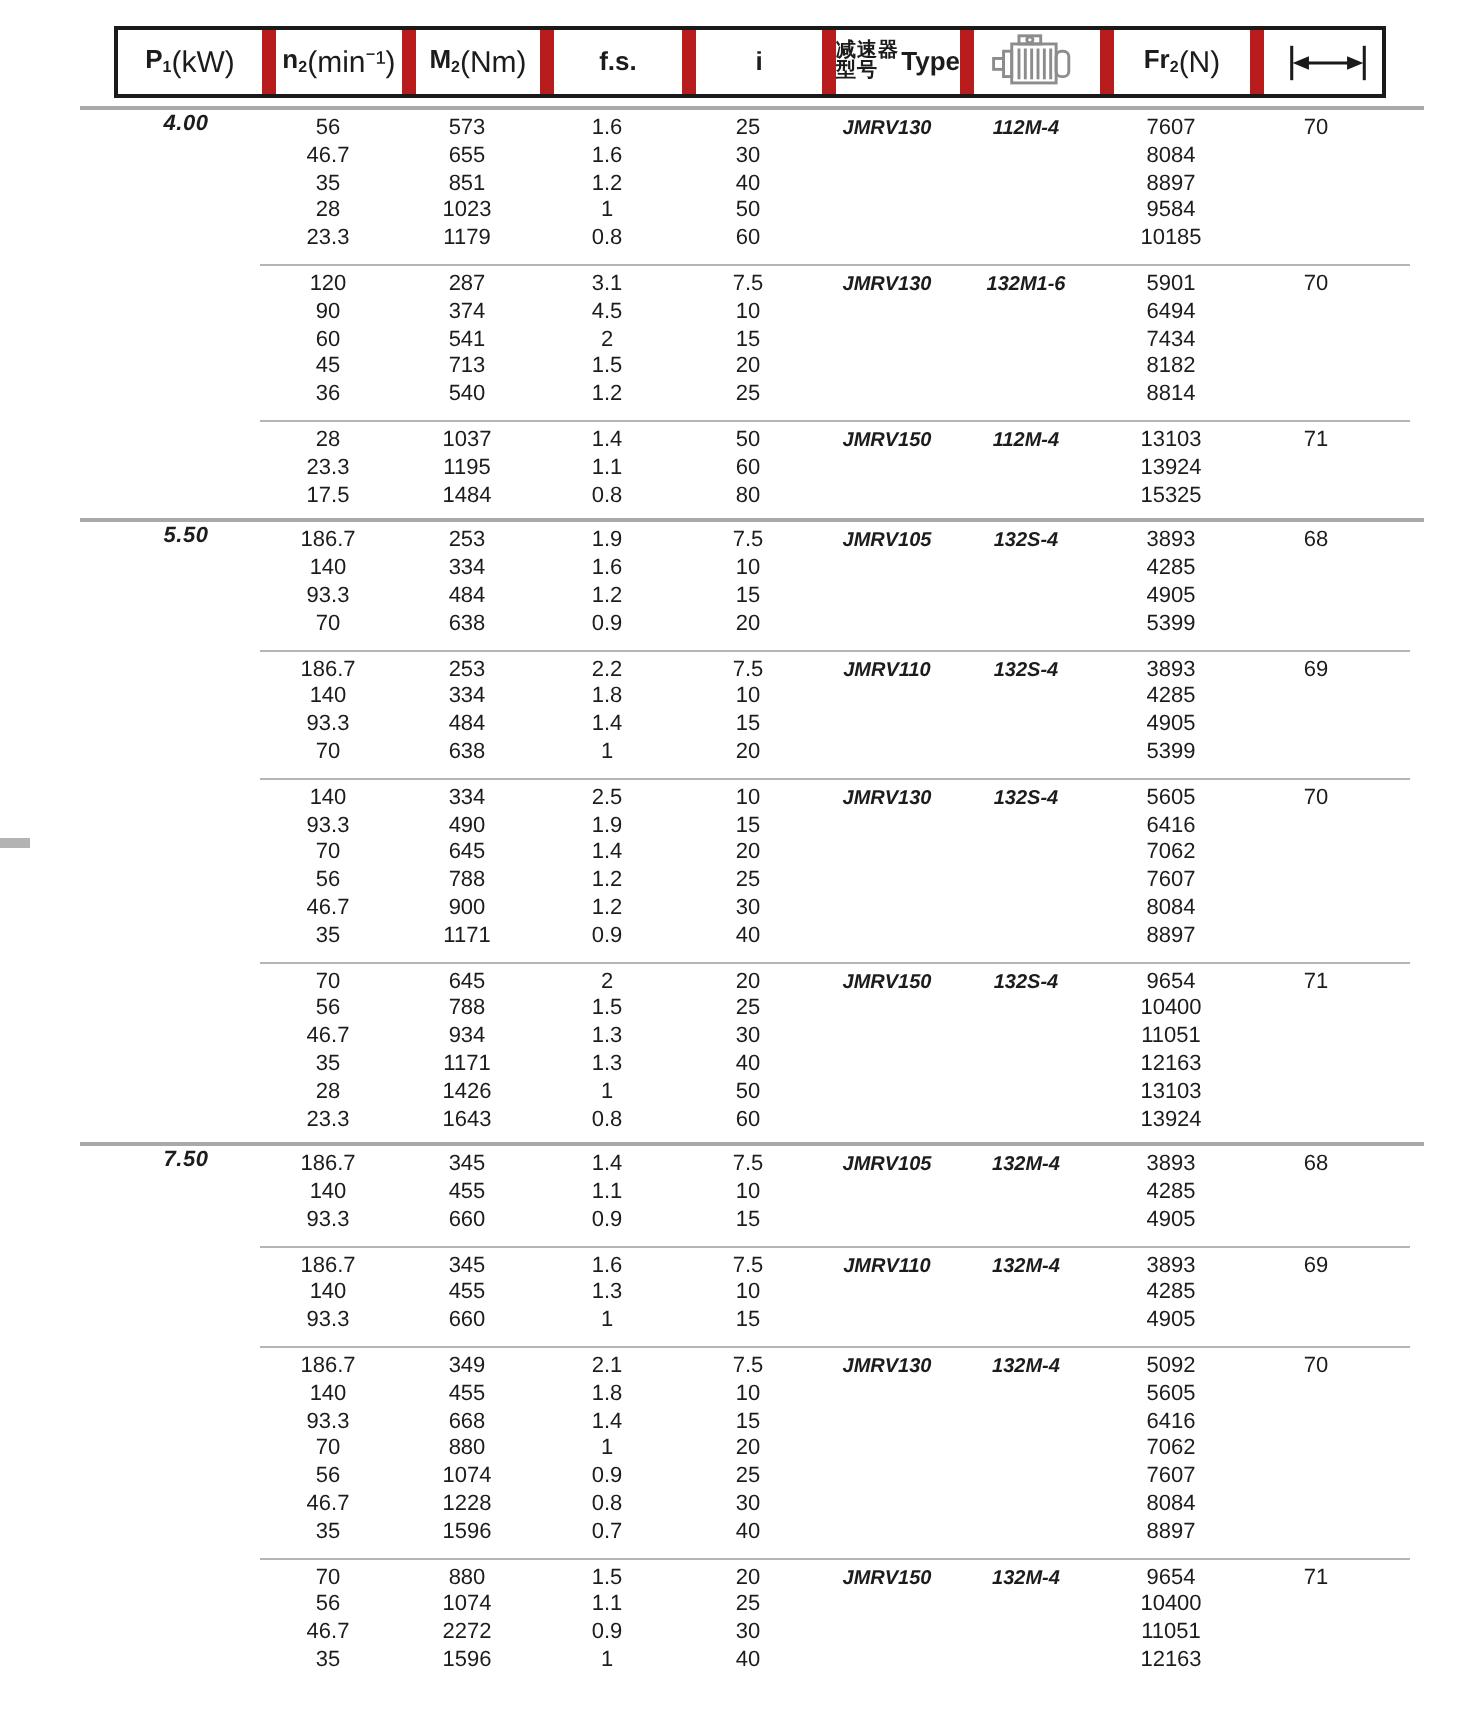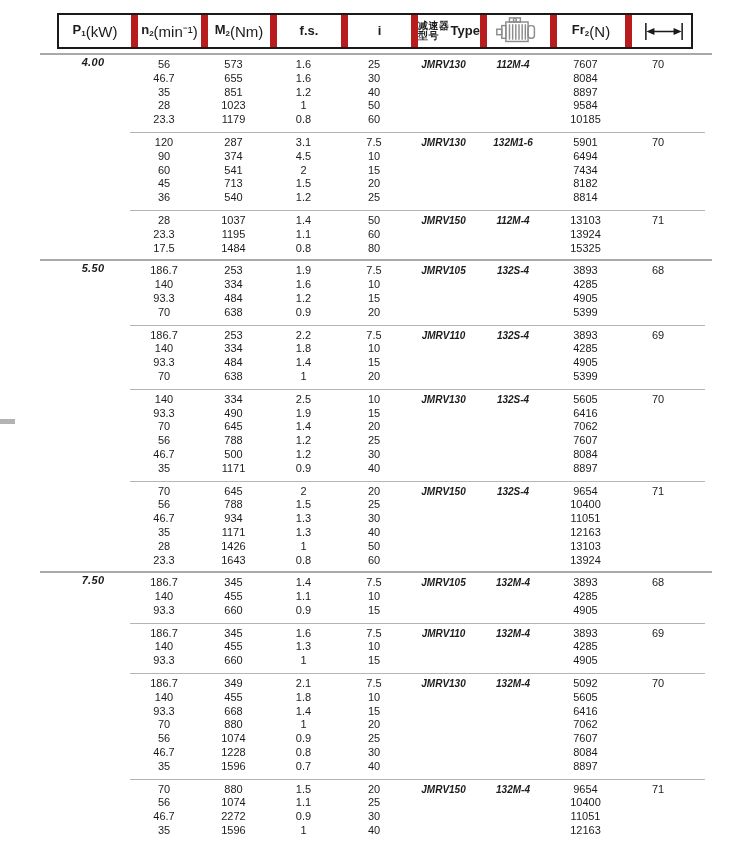--- a/index.html
+++ b/index.html
@@ -430,21 +430,21 @@
               <div class="tcell">1.2</div>
               <div class="tcell">25</div>
               <div class="tcell model"></div>
               <div class="tcell model"></div>
               <div class="tcell">7607</div>
               <div class="tcell"></div>
             </div>
             <div class="trow">
               <div class="tcell"></div>
               <div class="tcell">46.7</div>
-              <div class="tcell">500</div>
+              <div class="tcell">900</div>
               <div class="tcell">1.2</div>
               <div class="tcell">30</div>
               <div class="tcell model"></div>
               <div class="tcell model"></div>
               <div class="tcell">8084</div>
               <div class="tcell"></div>
             </div>
             <div class="trow">
               <div class="tcell"></div>
               <div class="tcell">35</div>

